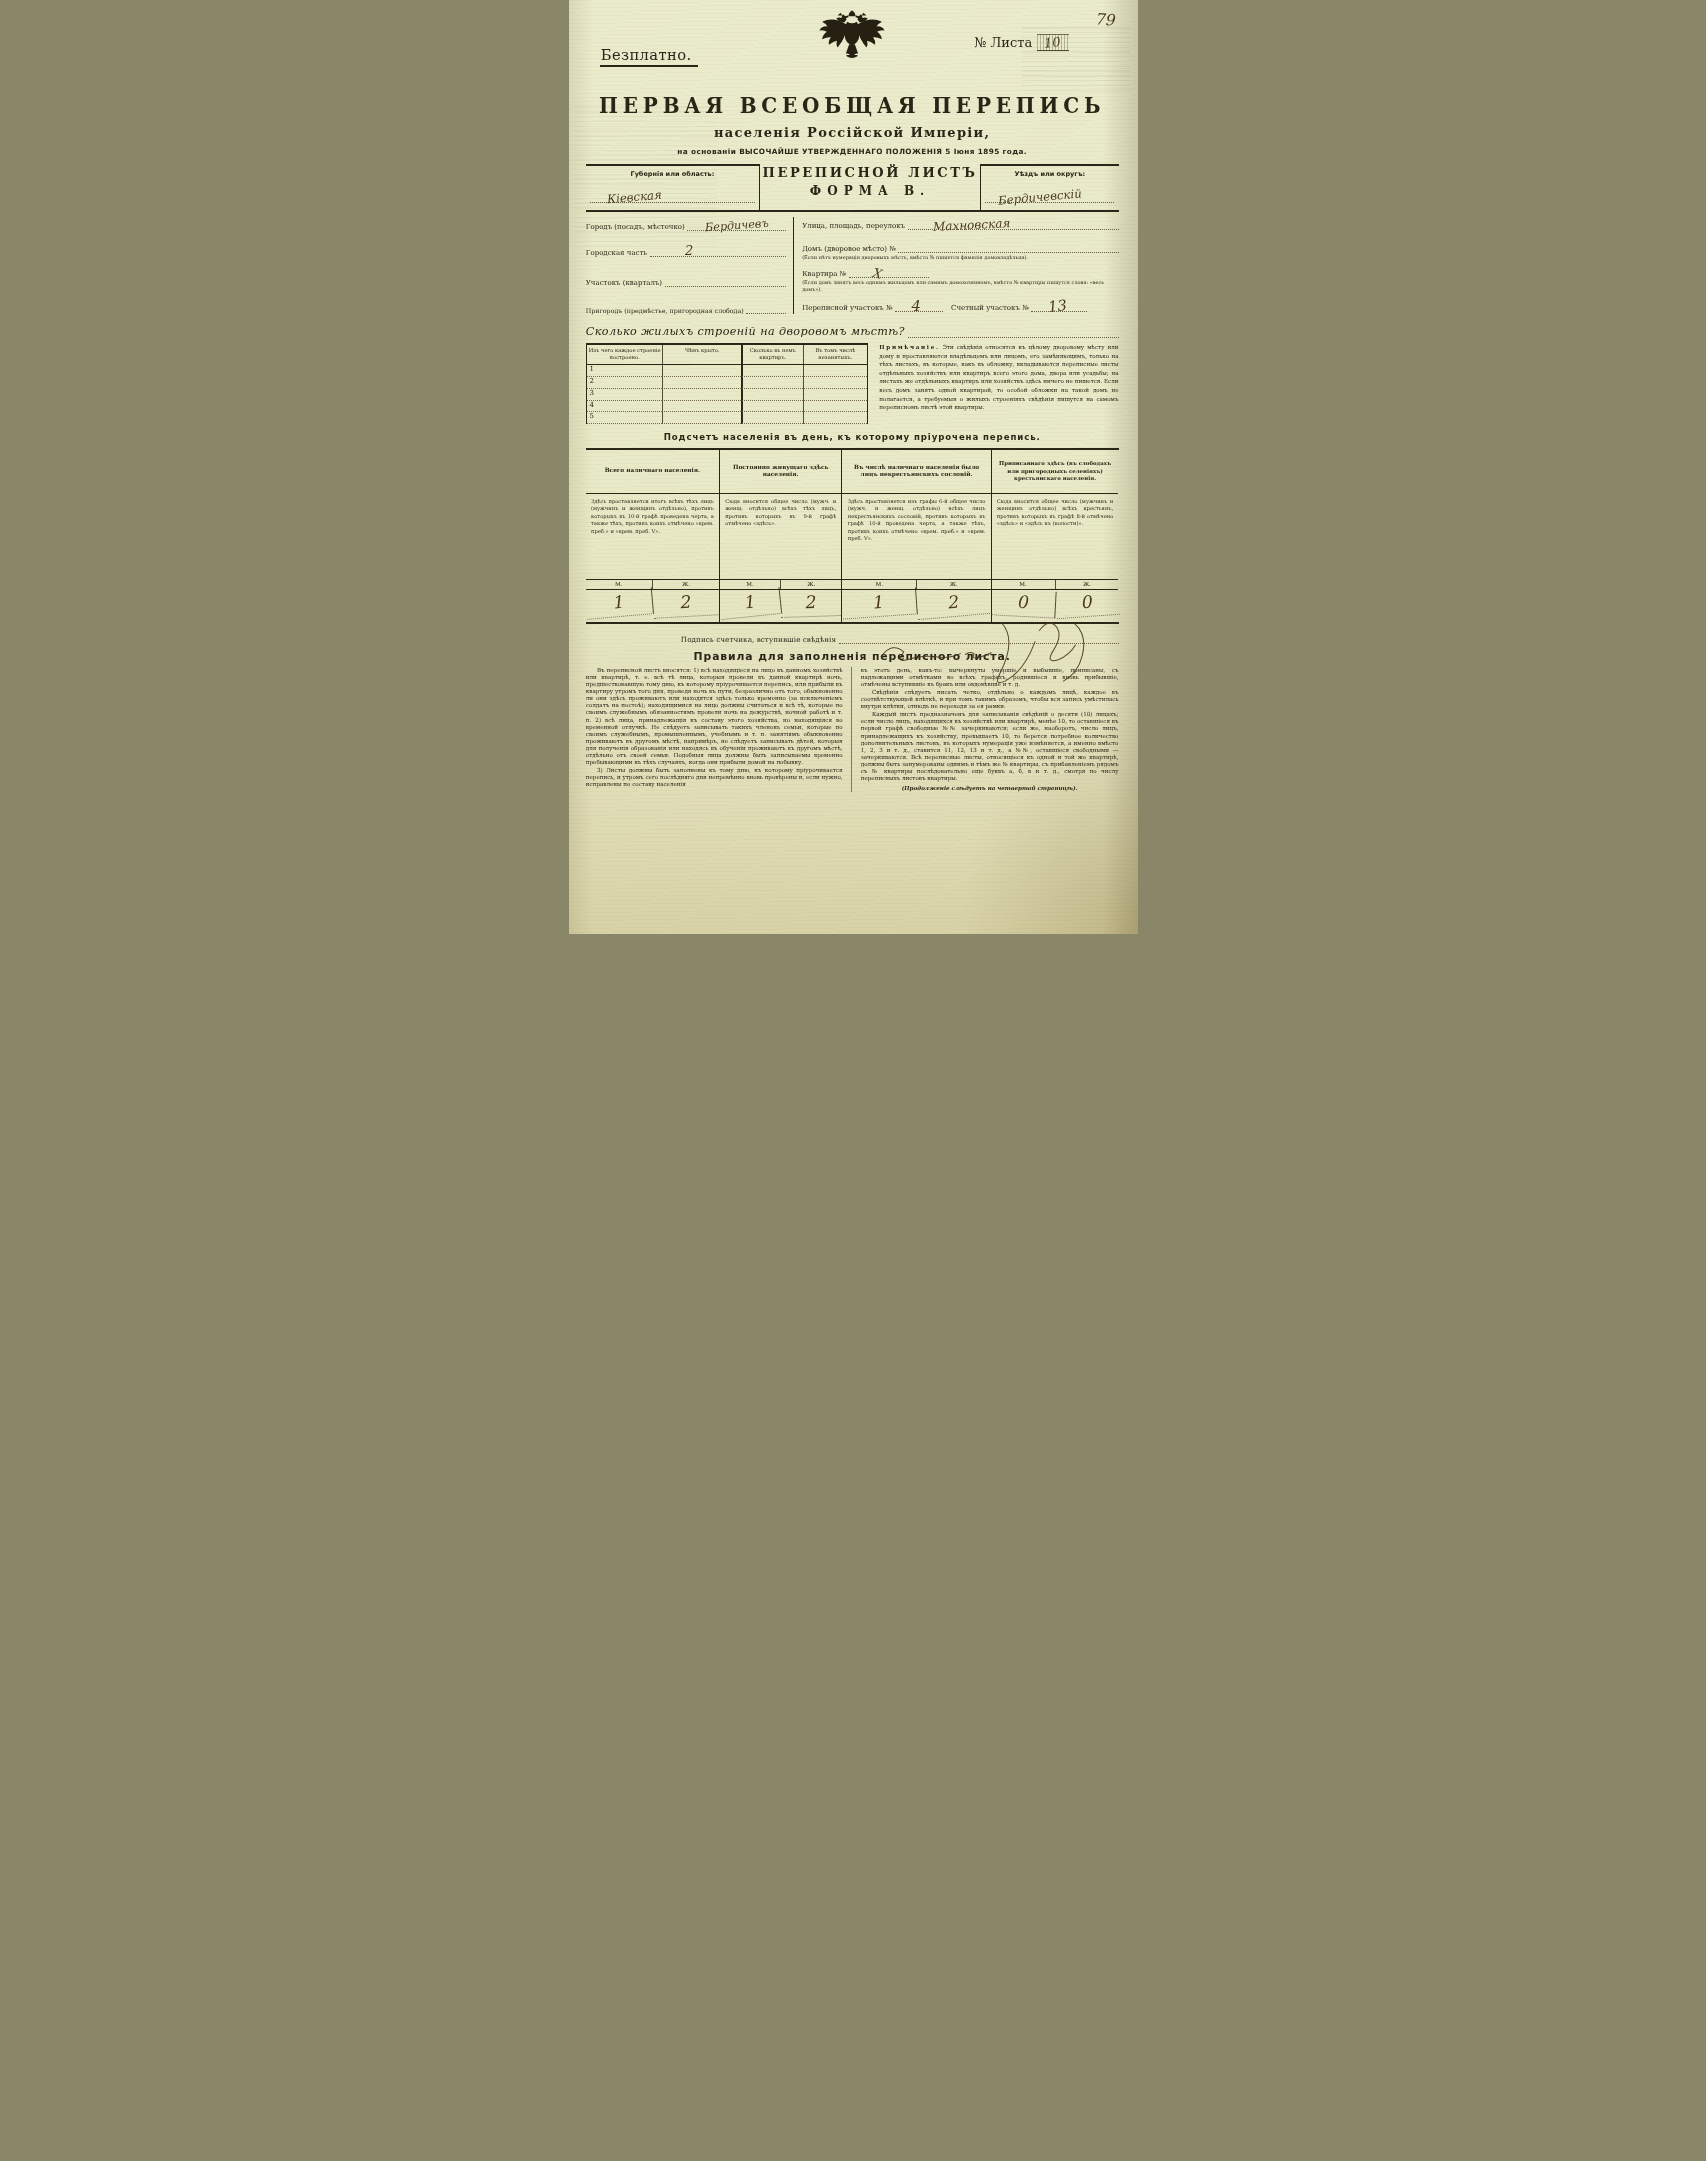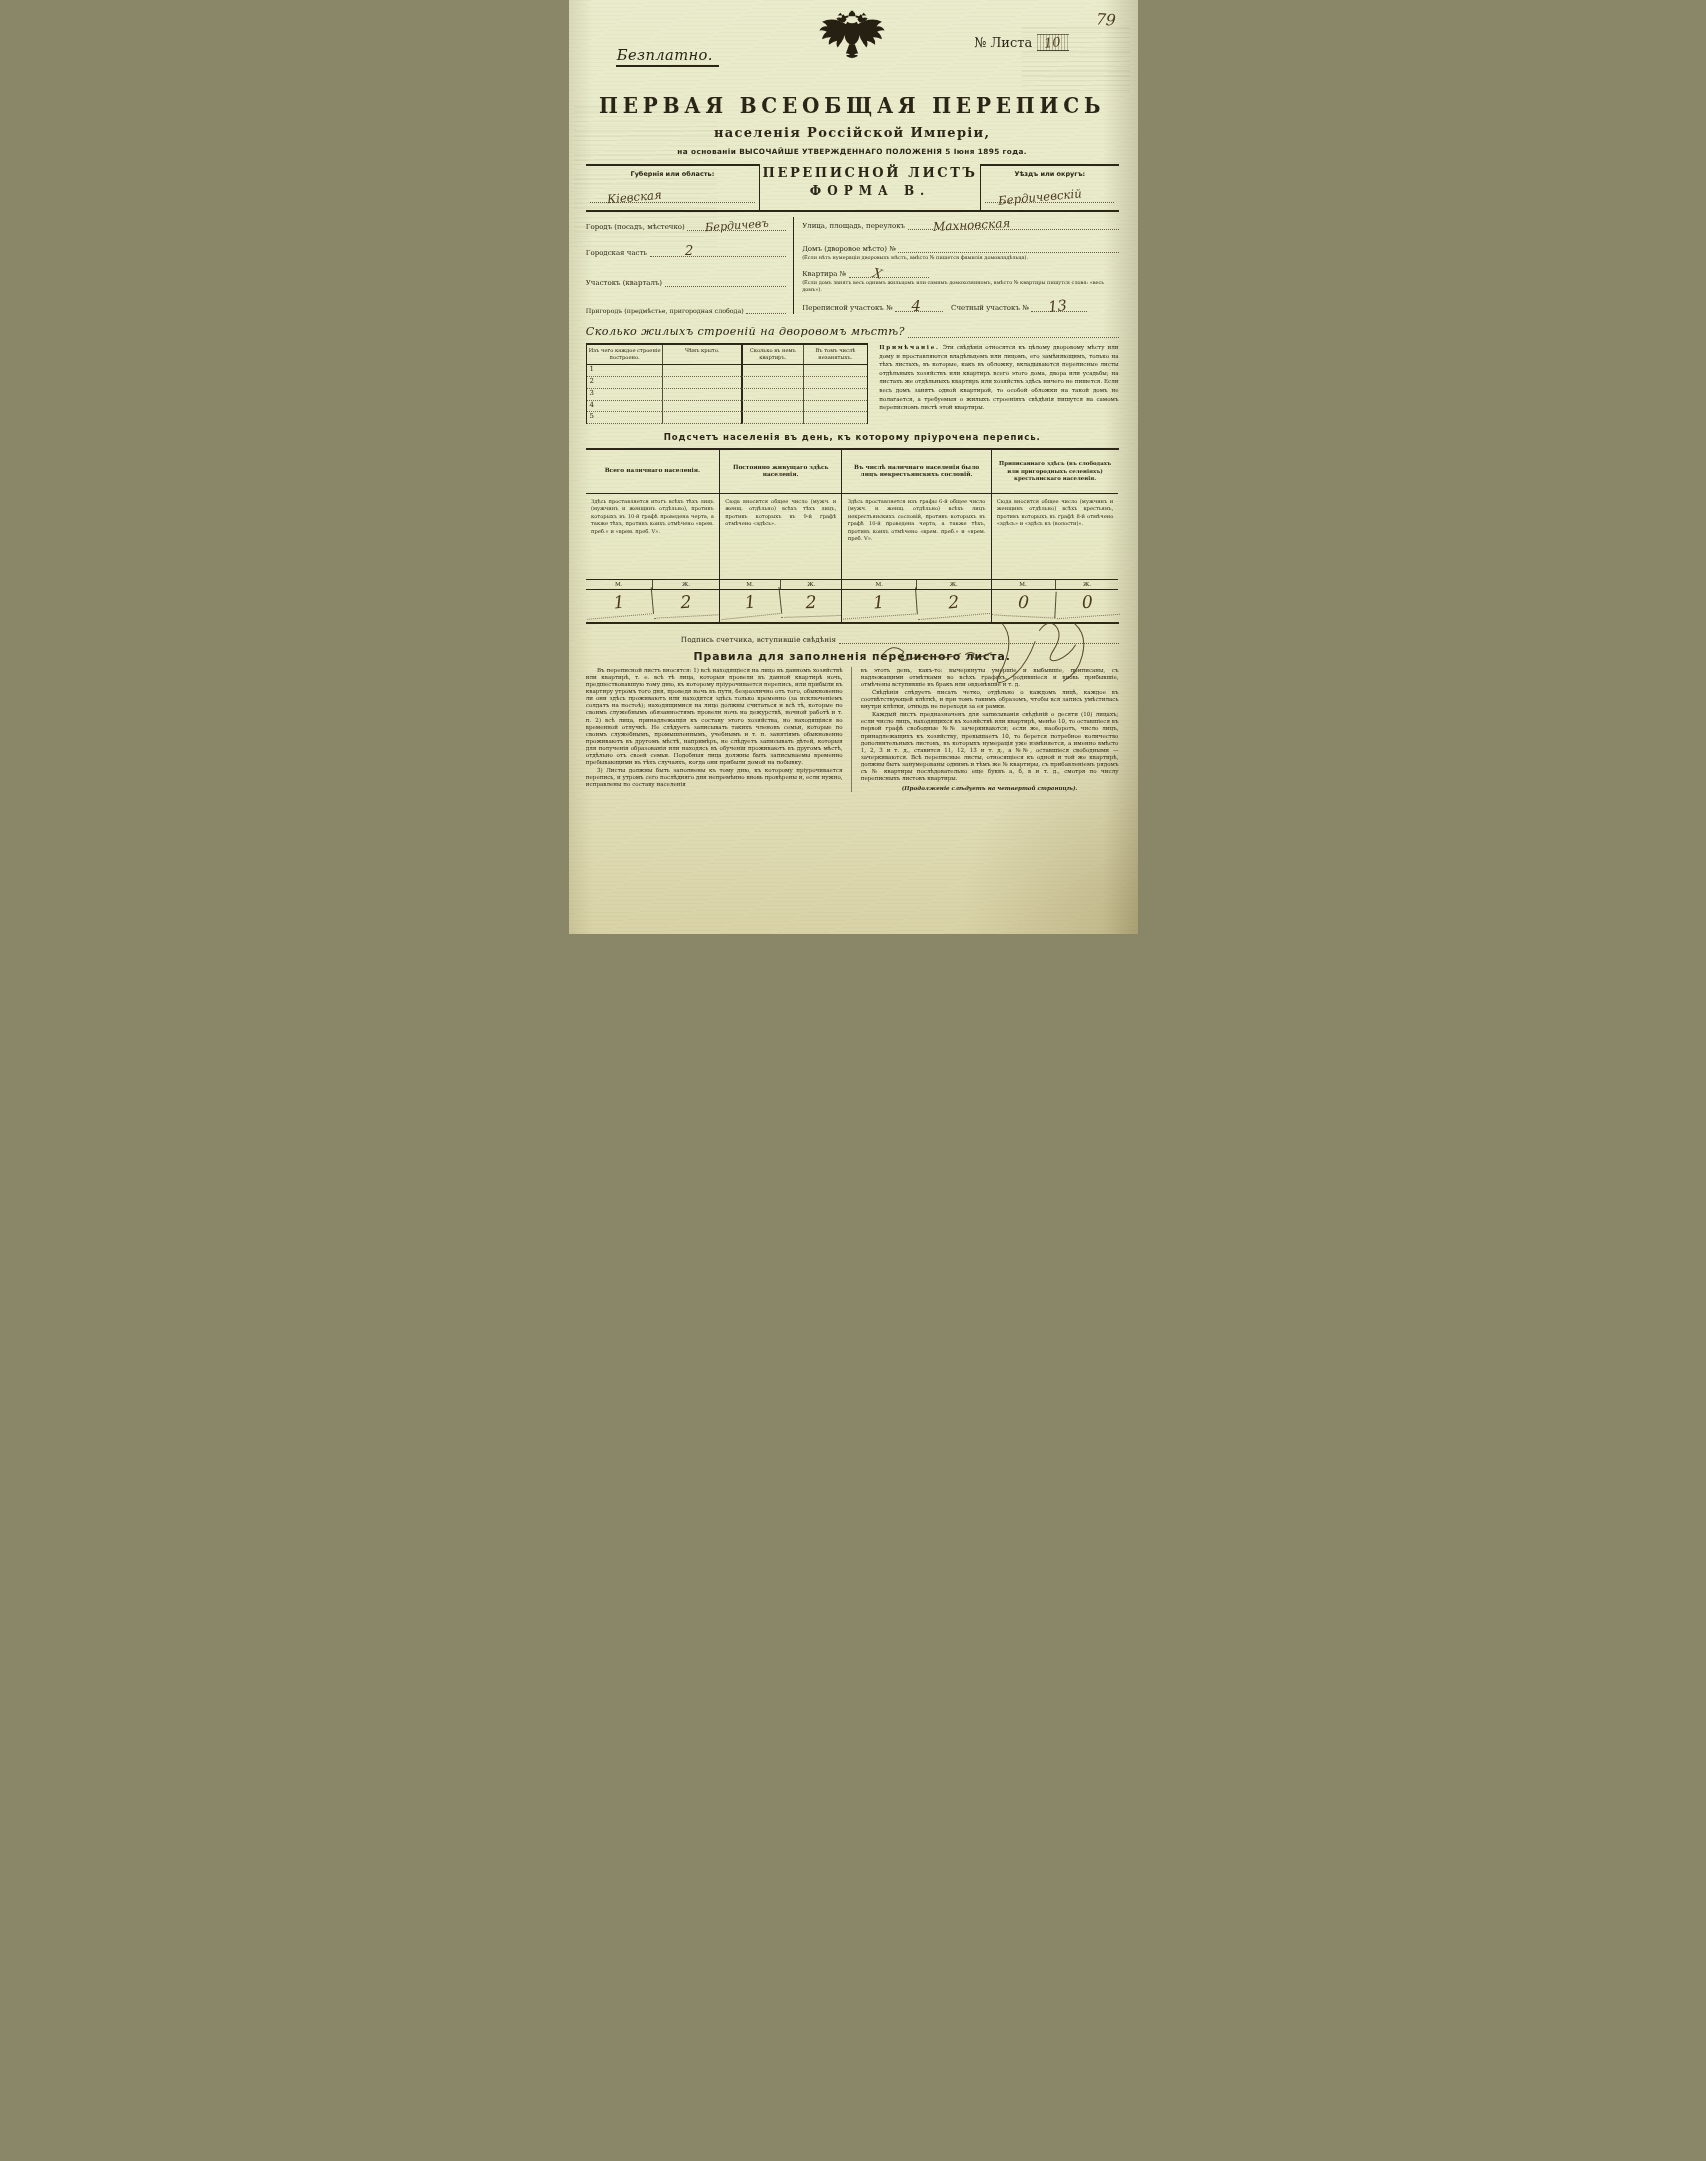--- a/index.html
+++ b/index.html
@@ -25,21 +25,21 @@
     content:""; position:absolute; right:0; bottom:0; width:182px; height:225px; pointer-events:none;
     background:radial-gradient(ellipse at 100% 100%, rgba(120,100,50,.28), transparent 70%);
   }
   .bleed { position:absolute; pointer-events:none; opacity:.5;
     background:repeating-linear-gradient(0deg, rgba(95,105,60,.16) 0 1.3px, transparent 1.3px 4.8px); }
   .hw { font-style:italic; color:#4a3a1f; font-family:"DejaVu Serif",serif; }
   .u-dotted { border-bottom:0.9px dotted rgba(60,48,26,.75); }
 
   
   .top { position:relative; height:79px; }
-  .free { position:absolute; left:30px; top:36px; font-size:14.7px; font-style:italic;
+  .free { position:absolute; left:14px; top:36px; font-size:14.7px; 
           border-bottom:2.2px solid #2b2517; padding:0 6px 1.7px 0.9px; letter-spacing:0.4px; }
   .eagle { position:absolute; left:50%; top:0; transform:translateX(-50%); }
   .sheetno { position:absolute; right:50px; top:24px; font-size:13px; white-space:nowrap; }
   .sheetno .box { display:inline-block; min-width:32px; text-align:center; margin-left:4.3px;
       background:repeating-linear-gradient(90deg, rgba(45,38,20,.28) 0 1.3px, transparent 1.3px 3px);
       border-top:0.9px solid rgba(45,38,20,.6); border-bottom:1.3px solid rgba(45,38,20,.8); }
   .sheetno .box .hw { font-size:13px; display:inline-block; transform:rotate(-6deg); }
   .corner { position:absolute; right:2.6px; top:0.9px; font-size:15.6px; transform:rotate(4deg); }
 
   

